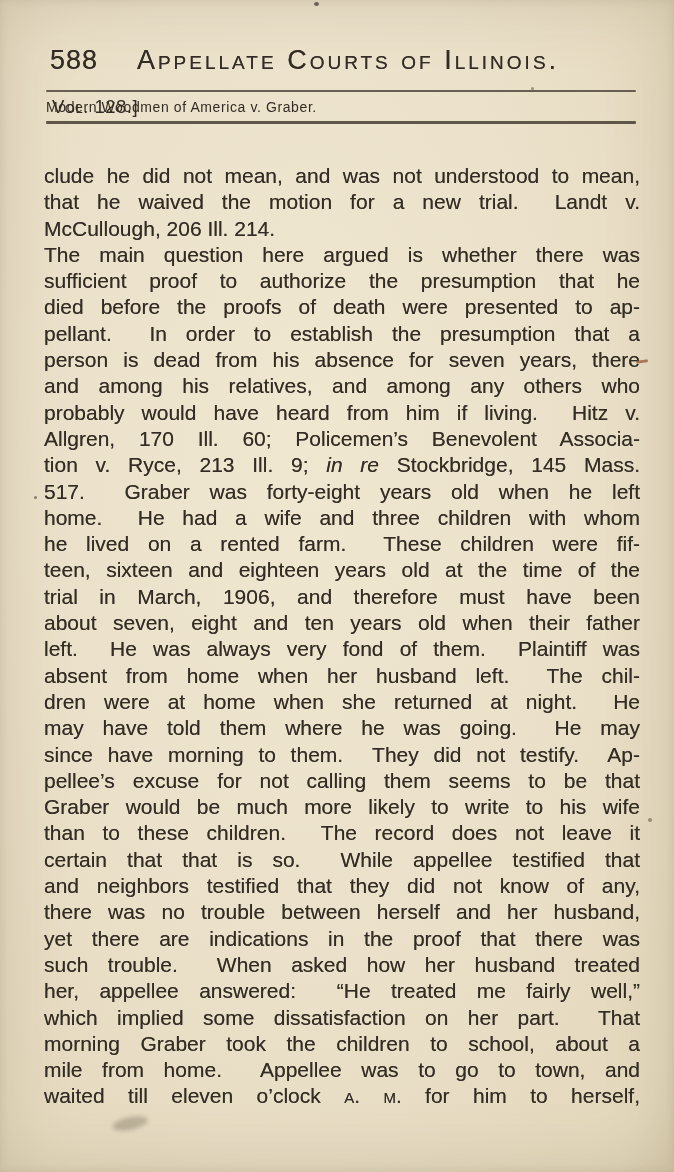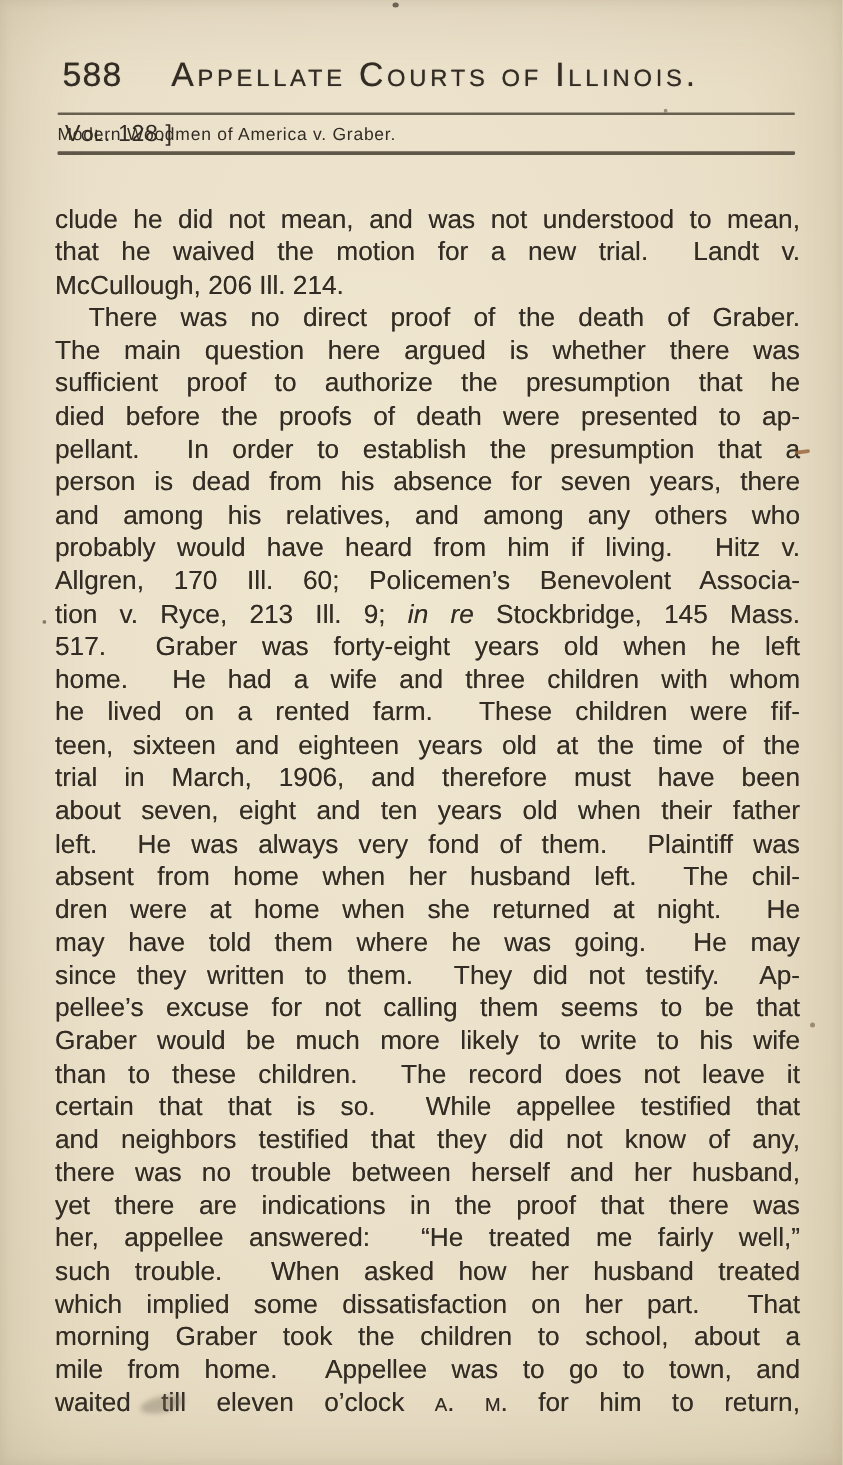--- a/index.html
+++ b/index.html
@@ -71,54 +71,53 @@
     <span class="vol-label">Vol. 128.]</span>
     <span class="case-title">Modern Woodmen of America v. Graber.</span>
   </div>
 
   <div class="rule rule-bottom"></div>
 
   <div class="body-text" id="body-lines">
       <div class="line"><span>clude he did not mean, and was not understood to mean,</span></div>
       <div class="line"><span>that he waived the motion for a new trial.  Landt v.</span></div>
       <div class="line end"><span>McCullough, 206 Ill. 214.</span></div>
-      <div class="line indent"><span>There was no direct proof of the death of Graber.</span></div>
       <div class="line"><span>The main question here argued is whether there was</span></div>
       <div class="line"><span>sufficient proof to authorize the presumption that he</span></div>
       <div class="line"><span>died before the proofs of death were presented to ap-</span></div>
       <div class="line"><span>pellant.  In order to establish the presumption that a</span></div>
       <div class="line"><span>person is dead from his absence for seven years, there</span></div>
       <div class="line"><span>and among his relatives, and among any others who</span></div>
       <div class="line"><span>probably would have heard from him if living.  Hitz v.</span></div>
       <div class="line"><span>Allgren, 170 Ill. 60; Policemen’s Benevolent Associa-</span></div>
       <div class="line"><span>tion v. Ryce, 213 Ill. 9; </span><span class="italic">in re</span><span> Stockbridge, 145 Mass.</span></div>
       <div class="line"><span>517.  Graber was forty-eight years old when he left</span></div>
       <div class="line"><span>home.  He had a wife and three children with whom</span></div>
       <div class="line"><span>he lived on a rented farm.  These children were fif-</span></div>
       <div class="line"><span>teen, sixteen and eighteen years old at the time of the</span></div>
       <div class="line"><span>trial in March, 1906, and therefore must have been</span></div>
       <div class="line"><span>about seven, eight and ten years old when their father</span></div>
       <div class="line"><span>left.  He was always very fond of them.  Plaintiff was</span></div>
       <div class="line"><span>absent from home when her husband left.  The chil-</span></div>
       <div class="line"><span>dren were at home when she returned at night.  He</span></div>
       <div class="line"><span>may have told them where he was going.  He may</span></div>
-      <div class="line"><span>since they written to them.  They did not testify.  Ap-</span></div>
+      <div class="line"><span>since have morning to them.  They did not testify.  Ap-</span></div>
       <div class="line"><span>pellee’s excuse for not calling them seems to be that</span></div>
       <div class="line"><span>Graber would be much more likely to write to his wife</span></div>
       <div class="line"><span>than to these children.  The record does not leave it</span></div>
       <div class="line"><span>certain that that is so.  While appellee testified that</span></div>
       <div class="line"><span>and neighbors testified that they did not know of any,</span></div>
       <div class="line"><span>there was no trouble between herself and her husband,</span></div>
       <div class="line"><span>yet there are indications in the proof that there was</span></div>
+      <div class="line"><span>such trouble.  When asked how her husband treated</span></div>
       <div class="line"><span>her, appellee answered:  “He treated me fairly well,”</span></div>
-      <div class="line"><span>such trouble.  When asked how her husband treated</span></div>
       <div class="line"><span>which implied some dissatisfaction on her part.  That</span></div>
       <div class="line"><span>morning Graber took the children to school, about a</span></div>
       <div class="line"><span>mile from home.  Appellee was to go to town, and</span></div>
-      <div class="line"><span>waited till eleven o’clock </span><span class="smallcaps">a. m.</span><span> for him to return,</span></div>
+      <div class="line"><span>waited till eleven o’clock </span><span class="smallcaps">a. m.</span><span> for him to herself,</span></div>
     </div>
 
   <div class="speck speck-top"></div>
   <div class="speck speck-head"></div>
   <div class="speck speck-margin-dash"></div>
   <div class="speck speck-tion"></div>
   <div class="speck speck-wife"></div>
   <div class="smudge"></div>
 </div>
 

